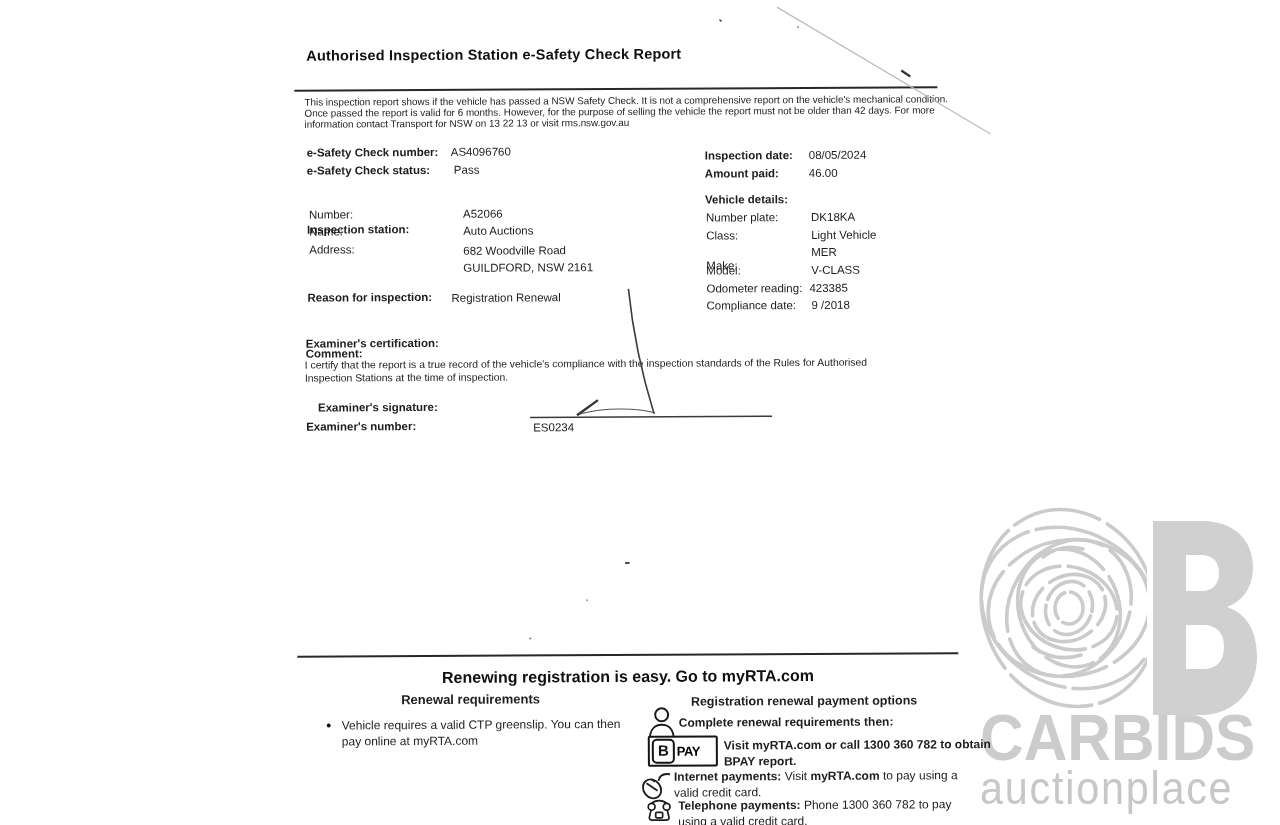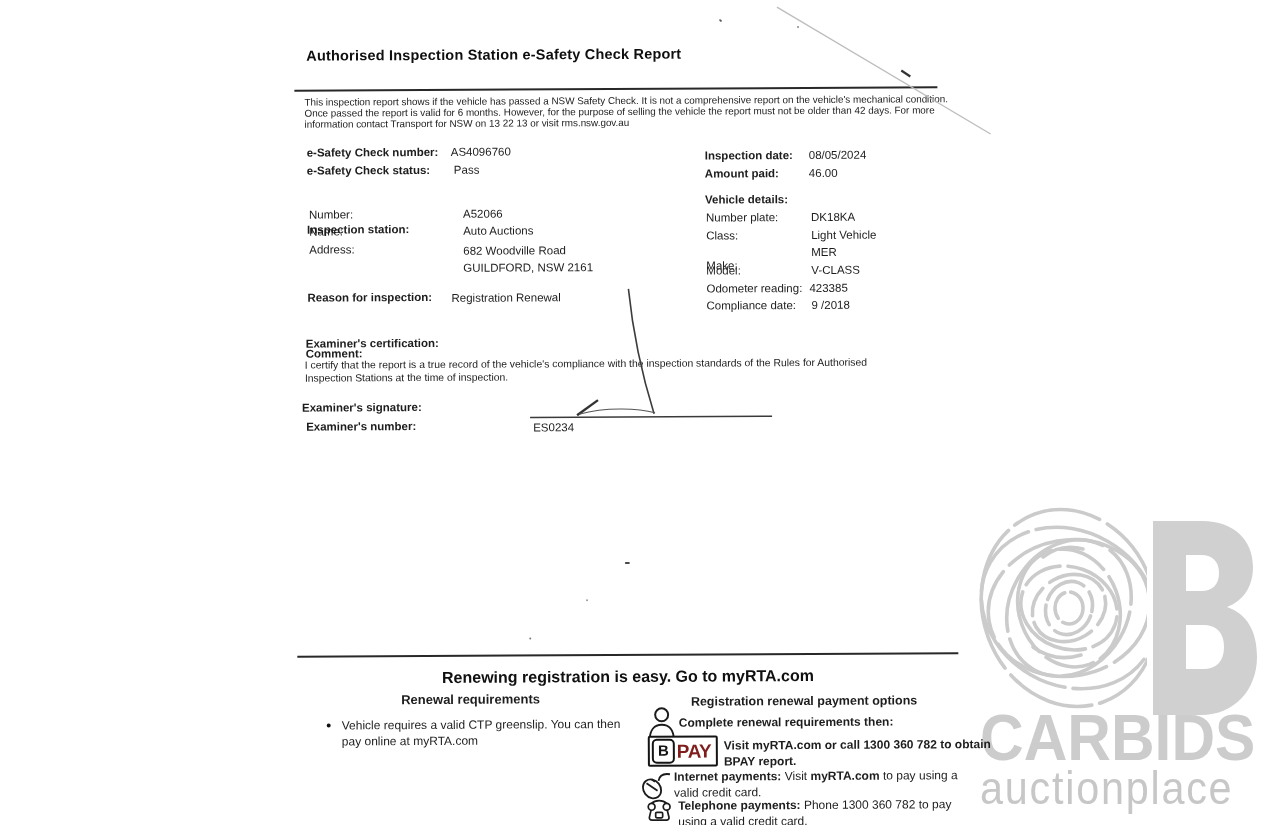--- a/index.html
+++ b/index.html
@@ -12,21 +12,21 @@
   .f12{font-size:11.5px;line-height:13px;color:#1d1d1d;}
   .f10{font-size:9.9px;line-height:11px;color:#222;}
   .f11{font-size:12px;line-height:14px;}
   .rule{position:absolute;height:2px;background:#282828;}
   .center{text-align:center;white-space:nowrap;}
   .ink-overlay{position:absolute;left:0;top:0;pointer-events:none;}
   .artifact{position:absolute;border-radius:50%;}
   
   .bpay-logo{position:absolute;left:646px;top:736px;width:70px;height:31px;border:2px solid #141414;border-radius:2px;display:flex;align-items:center;box-sizing:border-box;padding-left:2px;background:#fff;}
   .bpay-b-box{display:inline-block;width:19px;height:21px;border:2.5px solid #141414;border-radius:5px;font-weight:700;font-size:15px;line-height:20px;text-align:center;color:#141414;}
-  .bpay-pay{font-weight:700;font-size:19px;letter-spacing:-0.5px;color:#7f1d1d;margin-left:2px;}
+  .bpay-pay{font-weight:700;font-size:13px;letter-spacing:-0.5px;color:#000000;margin-left:2px;}
   
   .wm-brand{position:absolute;left:980px;top:705px;font-size:65px;line-height:65px;font-weight:700;color:#cccccc;letter-spacing:0px;transform:scaleX(0.93);transform-origin:left top;white-space:nowrap;}
   .wm-sub{position:absolute;left:980px;top:764px;font-size:47px;line-height:47px;font-weight:400;color:#c7c7c7;letter-spacing:2px;transform:scaleX(0.88);transform-origin:left top;white-space:nowrap;}
 </style>
 </head>
 <body>
 
 <div class="stage">
 
   <div>
@@ -94,21 +94,21 @@
     <div class="abs f12" style="left:707px;top:300px;">Compliance date:</div>
     <div class="abs f12" style="left:812px;top:300px;">9 /2018</div>
 
     <div class="abs f12 b" style="left:308px;top:290px;">Reason for inspection:</div>
     <div class="abs f12" style="left:452px;top:291px;">Registration Renewal</div>
     <div class="abs f12 b" style="left:306px;top:311px;margin-top:35px;">Comment:</div>
     <div class="abs f12 b" style="left:306px;top:336px;">Examiner's certification:</div>
     <div class="abs f10" style="left:305px;top:358px;font-size:10.4px;">I certify that the report is a true record of the vehicle's compliance with the inspection standards of the Rules for Authorised</div>
     <div class="abs f10" style="left:305px;top:371px;font-size:10.4px;">Inspection Stations at the time of inspection.</div>
 
-    <div class="abs f12 b" style="left:302px;top:400px;text-align:center;">Examiner's signature:</div>
+    <div class="abs f12 b" style="left:318px;top:400px;text-align:center;">Examiner's signature:</div>
     <div class="abs f12 b" style="left:306px;top:419px;">Examiner's number:</div>
     <div class="abs f12" style="left:533px;top:421px;">ES0234</div>
 
     <svg class="ink-overlay" width="1280" height="825" viewBox="0 0 1280 825">
       <line x1="530" y1="417" x2="772" y2="417" stroke="#3a3a3a" stroke-width="1.5"></line>
       <path d="M629 289 C633 330 643 378 654 414" stroke="#3c3c3c" stroke-width="1.6" fill="none"></path>
       <path d="M598 400 L577 415" stroke="#333333" stroke-width="2.4" fill="none"></path>
       <path d="M579 414 C605 407 638 408 655 413" stroke="#555555" stroke-width="1" fill="none"></path>
       <line x1="779" y1="8" x2="992" y2="136" stroke="#bdbdbd" stroke-width="1.3"></line>
       <path d="M903 72 l9 6" stroke="#333333" stroke-width="2.2" fill="none"></path>

